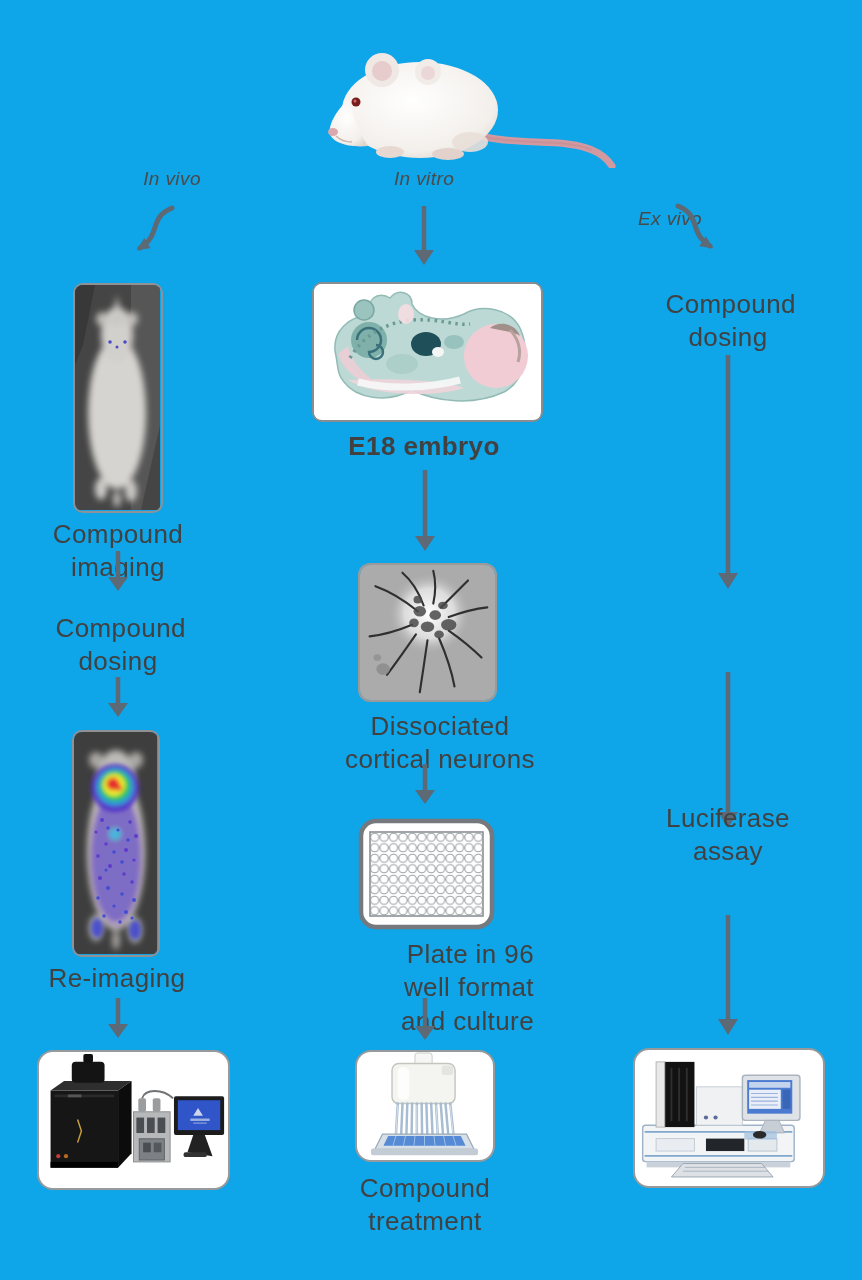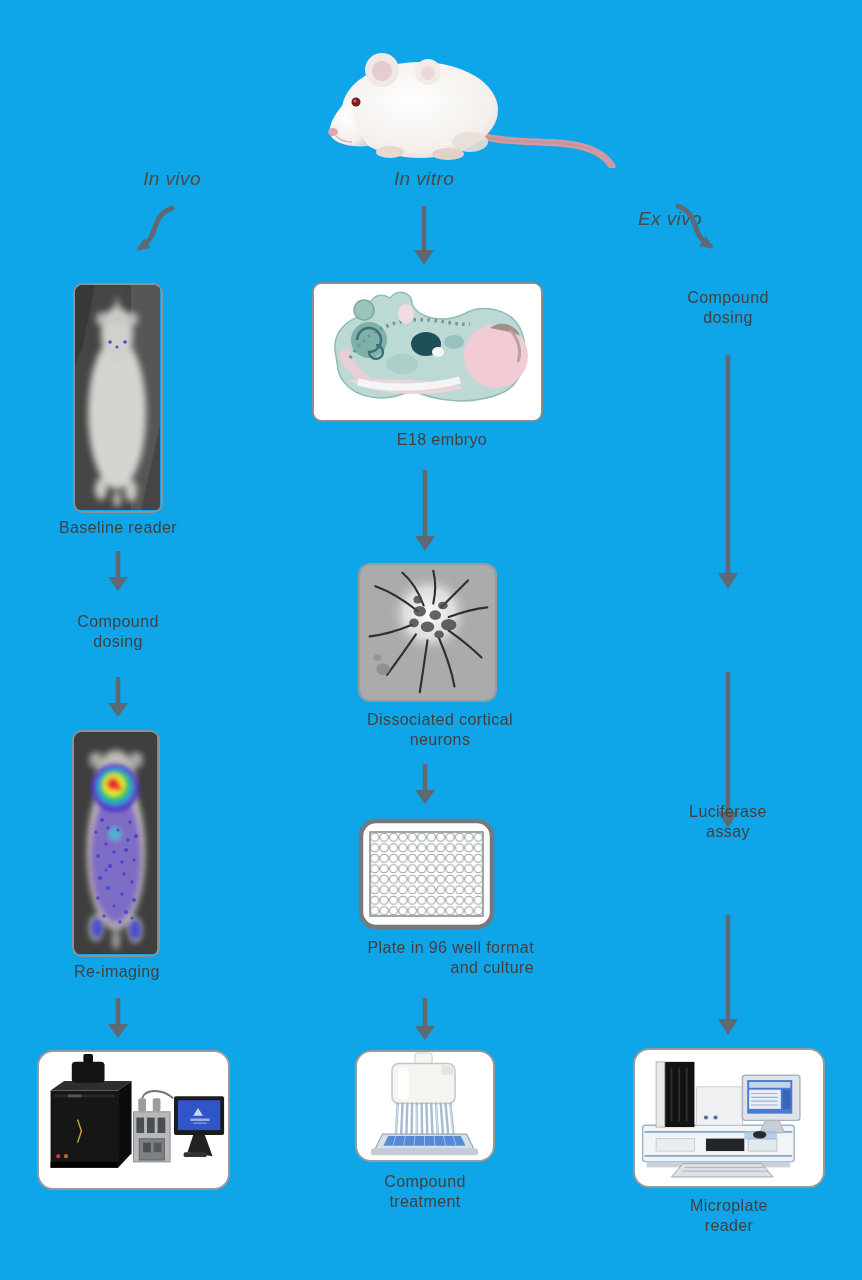--- a/index.html
+++ b/index.html
@@ -1,21 +1,21 @@
 <!DOCTYPE html>
 <html><head>
 <meta charset="utf-8">
 <style>
   html,body{margin:0;padding:0;background:#ffffff;}
   #canvas{
     position:relative;width:862px;height:1280px;background:#0ea5e9;overflow:hidden;
     font-family:"Liberation Sans", sans-serif;color:#414141;
   }
   .caption{
-    position:absolute;font-size:16px;line-height:1.28;text-align:center;
+    position:absolute;font-size:26px;line-height:1.28;text-align:center;
     letter-spacing:0.4px;color:#414141;transform:translateX(-50%);
   }
   .branch-label{
     position:absolute;font-size:19px;font-style:italic;letter-spacing:0.4px;
     color:#4a4a4a;text-align:center;transform:translateX(-50%);
   }
   .arrow{position:absolute;transform:translateX(-50%);}
   .imgbox{position:absolute;box-sizing:border-box;overflow:hidden;}
   .photo-frame{border:2.5px solid #8f9194;border-radius:10px;}
   .round-frame{border:2.5px solid #97999b;border-radius:16px;background:#fff;}
@@ -104,21 +104,21 @@
         <ellipse cx="57" cy="34" rx="6" ry="7" fill="#bfbdb9"></ellipse>
         <ellipse cx="26" cy="204" rx="6" ry="11" fill="#cfcdc9"></ellipse>
         <ellipse cx="56" cy="206" rx="6" ry="11" fill="#cbc9c5"></ellipse>
         <ellipse cx="42" cy="214" rx="4" ry="8" fill="#b9b7b3"></ellipse>
       </g>
       <circle cx="35" cy="57" r="1.8" fill="#4b4bc8"></circle>
       <circle cx="42" cy="62" r="1.5" fill="#4b4bc8"></circle>
       <circle cx="50" cy="57" r="1.8" fill="#4b4bc8"></circle>
     </svg>
   </div>
-  <div class="caption" style="left:118px;top:518px;width:185px;">Baseline reader</div>
+  <div class="caption" style="left:118px;top:518px;width:185px;">Compound imaging</div>
 
   <div class="arrow" style="left:118px;top:551px;">
     <svg width="24" height="40" viewBox="0 0 24 40">
         <line x1="12" y1="0" x2="12" y2="26" stroke="#5d6975" stroke-width="4.5"></line>
         <polygon points="2,26 22,26 12,40" fill="#5d6975"></polygon>
       </svg>
   </div>
 
   <div class="caption" style="left:118px;top:612px;width:125px;">Compound dosing</div>
 
@@ -251,21 +251,21 @@
       <circle cx="50" cy="26" r="10" fill="#9cc4bf" stroke="#7aa8a2" stroke-width="1.5"></circle>
       <ellipse cx="112" cy="60" rx="15" ry="12" fill="#1f4f58"></ellipse>
       <ellipse cx="124" cy="68" rx="6" ry="5" fill="#f4f6f5"></ellipse>
       <path d="M36,74 C50,50 74,38 98,36 C124,34 142,42 156,40" stroke="#6b9a95" stroke-width="3.5" fill="none" stroke-dasharray="2.5,4.5"></path>
       <path d="M44,98 C76,106 116,104 146,96" stroke="#f6f8f7" stroke-width="7" fill="none" opacity="0.9"></path>
       <ellipse cx="88" cy="80" rx="16" ry="10" fill="#a8ccc7" opacity="0.8"></ellipse>
       <ellipse cx="140" cy="58" rx="10" ry="7" fill="#8fbcb6" opacity="0.8"></ellipse>
       <ellipse cx="92" cy="30" rx="8" ry="10" fill="#f5dde2" opacity="0.9"></ellipse>
     </svg>
   </div>
-  <div class="caption" style="left:442px;top:430px;width:160px;">E18 embryo</div>
+  <div class="caption" style="left:424px;top:430px;width:160px;font-weight:bold;">E18 embryo</div>
 
   <div class="arrow" style="left:425px;top:470px;">
     <svg width="24" height="82" viewBox="0 0 24 82">
         <line x1="12" y1="0" x2="12" y2="66" stroke="#5d6975" stroke-width="4.5"></line>
         <polygon points="2,66 22,66 12,81" fill="#5d6975"></polygon>
       </svg>
   </div>
 
   <div class="imgbox neuron-frame" style="left:358px;top:563px;width:139px;height:139px;">
     <svg width="135" height="135" viewBox="0 0 140 140">
@@ -433,15 +433,14 @@
       <polygon points="136,73 150,73 156,86 130,86" fill="#c8ced6" stroke="#a8b2bc"></polygon>
       <rect x="114" y="84" width="34" height="9" rx="2" fill="#9ebede" opacity="0.7"></rect>
       <ellipse cx="130" cy="88" rx="7" ry="4" fill="#2a2a2a"></ellipse>
       <polygon points="50,118 132,118 144,132 38,132" fill="#dde1e6" stroke="#9aa5b0"></polygon>
       <g stroke="#aab4be" stroke-width="1">
         <line x1="52" y1="122" x2="136" y2="122"></line>
           <line x1="50" y1="126" x2="139" y2="126"></line>
       </g>
     </svg>
   </div>
-  <div class="caption" style="left:729px;top:1196px;width:125px;">Microplate reader</div>
 
 </div>
 
 </body></html>

